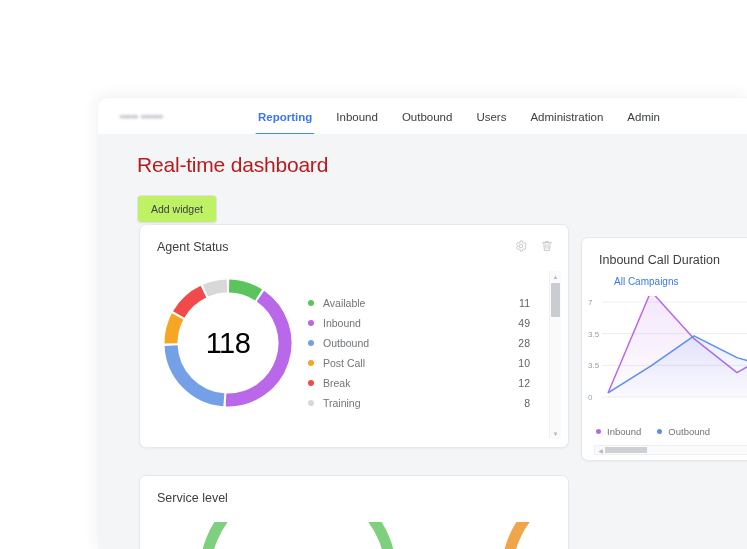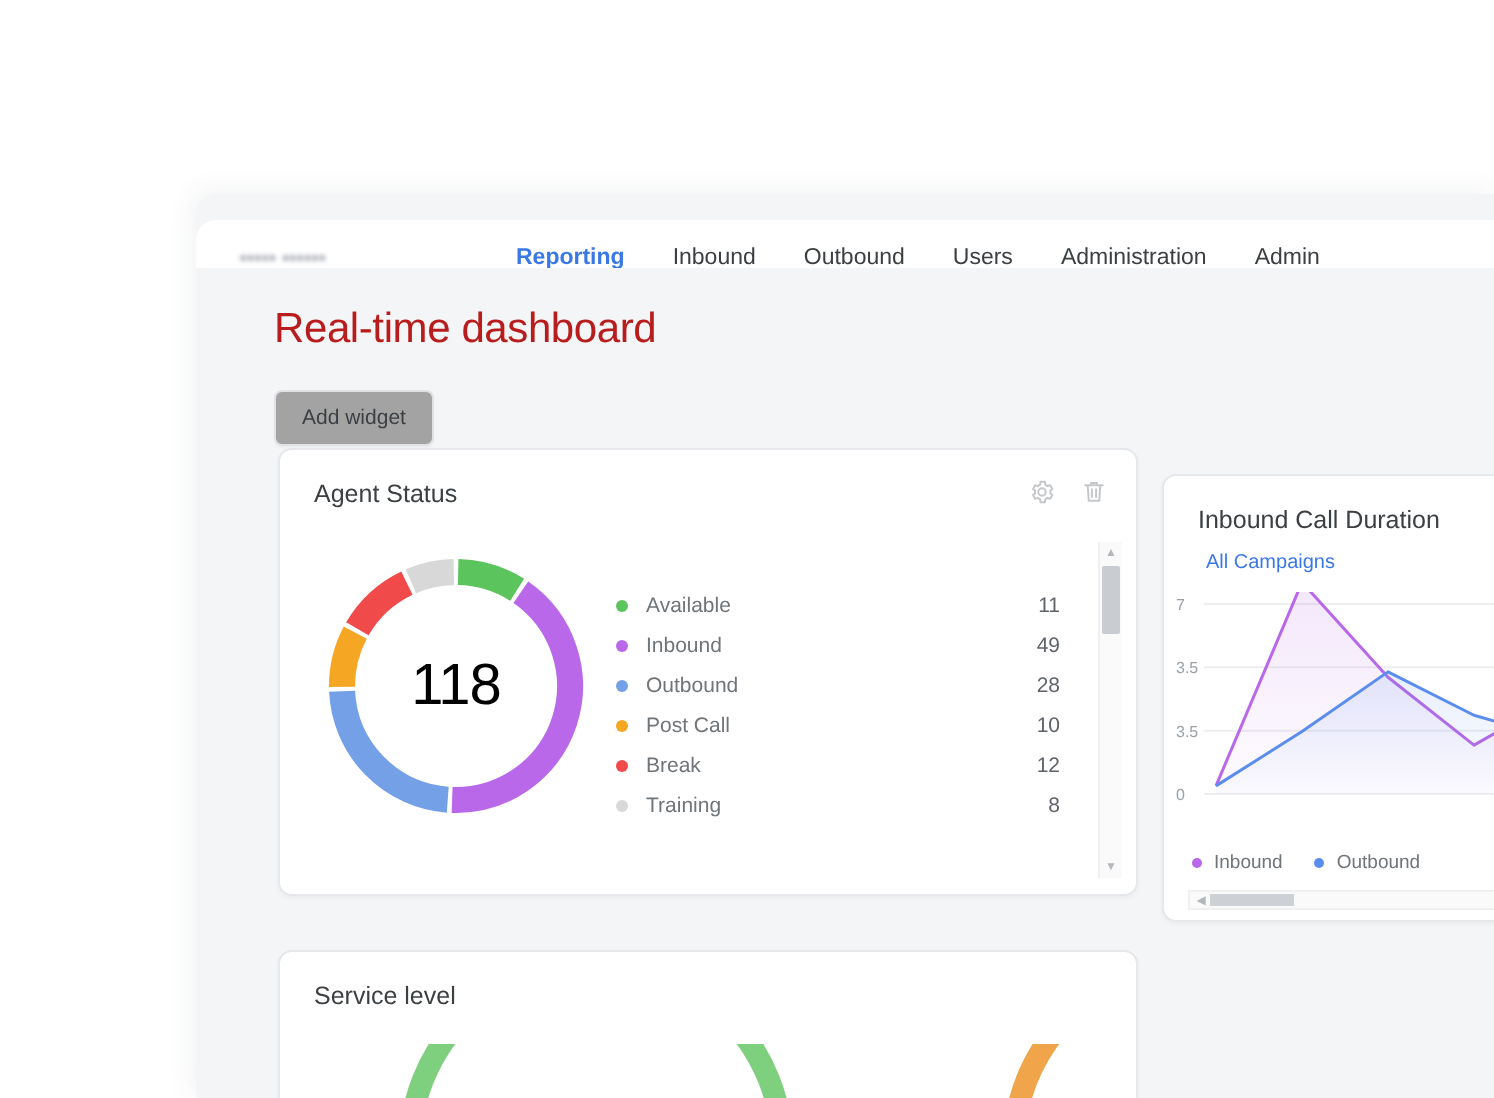--- a/index.html
+++ b/index.html
@@ -23,21 +23,21 @@
     left: 98px; top: 97px;
     width: 649px; height: 452px;
     background: #f4f5f7;
     border-top-left-radius: 10px;
     overflow: hidden;
     box-shadow: -2px -2px 14px rgba(60,64,80,0.07);
   }
 
   
   #topnav {
-    position: absolute; left: 0; top: 13px;
+    position: absolute; left: 0; top: 1px;
     width: 649px; height: 37px;
     background: #ffffff;
     border-top-left-radius: 10px;
     border-bottom: 1px solid #e8eaed;
     display: flex; align-items: stretch;
   }
   #brand {
     width: 148px;
     display: flex; align-items: center;
     padding-left: 22px;
@@ -89,21 +89,21 @@
     color: #b91c1c;
     letter-spacing: -0.2px;
     white-space: nowrap;
   }
   #add-widget {
     position: absolute;
     left: 39px; top: 61px;
     padding: 7px 13px;
     font-size: 10.5px;
     color: #3c4043;
-    background: #a3a3a3;
+    background: #bef264;
     border: 1px solid #dfe1e5;
     border-radius: 4px;
     cursor: pointer;
     box-shadow: 0 1px 1px rgba(60,64,67,0.04);
     white-space: nowrap;
   }
 
   
   .card {
     position: absolute;
@@ -191,21 +191,21 @@
     display: flex; align-items: center; justify-content: center;
     color: #b4b8bd; font-size: 6px; line-height: 1;
   }
   .sb-arrow.up { top: 0; }
   .sb-arrow.down { bottom: 0; }
 
   
   #card-acd { left: 581px; top: 200px; width: 200px; height: 222px; }
   #acd-sub {
     position: absolute;
-    left: 21px; top: 38px;
+    left: 32px; top: 38px;
     font-size: 10px;
     color: #3b78e7;
     cursor: pointer;
     white-space: nowrap;
   }
   #acd-plot {
     position: absolute;
     left: 4px; top: 58px;
     width: 196px; height: 115px;
   }

